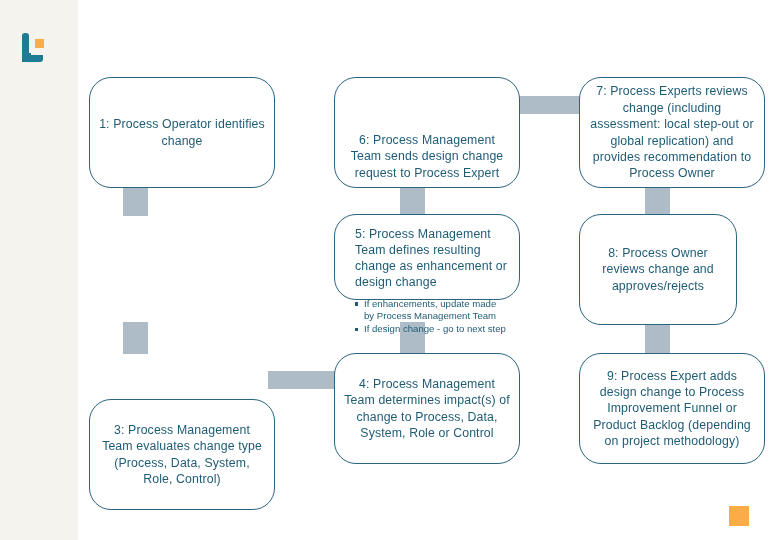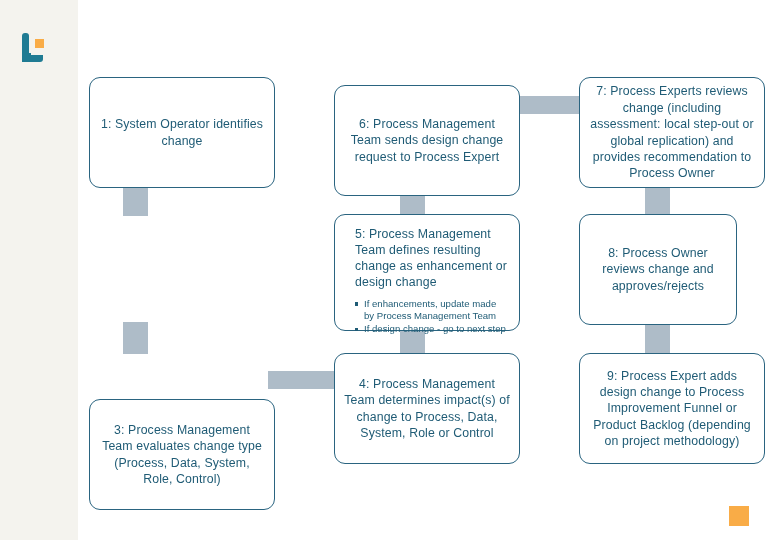--- a/index.html
+++ b/index.html
@@ -92,21 +92,21 @@
   .connector {
     position: absolute;
     background: #aebcc8;
   }
 
   
   .process-box {
     position: absolute;
     box-sizing: border-box;
     border: 1.4px solid #2a6480;
-    border-radius: 11px;
+    border-radius: 22px;
     background: #ffffff;
     color: #1f5b75;
     display: flex;
     flex-direction: column;
     justify-content: center;
     align-items: center;
     padding: 6px 9px;
   }
   .process-box .box-text {
     text-align: center;
@@ -169,33 +169,33 @@
   <div class="connector" style="left:123px; top:186px; width:25px; height:30px;"></div>
   <div class="connector" style="left:123px; top:322px; width:25px; height:32px;"></div>
   <div class="connector" style="left:268px; top:371px; width:74px; height:18px;"></div>
   <div class="connector" style="left:400px; top:322px; width:25px; height:32px;"></div>
   <div class="connector" style="left:400px; top:186px; width:25px; height:30px;"></div>
   <div class="connector" style="left:513px; top:96px; width:74px; height:18px;"></div>
   <div class="connector" style="left:645px; top:186px; width:25px; height:30px;"></div>
   <div class="connector" style="left:645px; top:322px; width:25px; height:32px;"></div>
 
   <div class="process-box" style="left:89px; top:77px; width:186px; height:111px;">
-    <div class="box-text">1: System Operator identifies change</div>
+    <div class="box-text">1: Process Operator identifies change</div>
   </div>
 
 
   <div class="process-box" style="left:89px; top:353px; width:186px; height:111px;margin-top:46px;">
     <div class="box-text">3: Process Management Team evaluates change type (Process, Data, System, Role, Control)</div>
   </div>
 
-  <div class="process-box" style="left:334px; top:85px; width:186px; height:111px;">
+  <div class="process-box" style="left:334px; top:77px; width:186px; height:111px;justify-content:flex-end;">
     <div class="box-text">6: Process Management Team sends design change request to Process Expert</div>
   </div>
 
-  <div class="process-box with-bullets" style="left:334px; top:214px; width:186px; height:117px;padding-left:20px;">
+  <div class="process-box with-bullets" style="left:334px; top:214px; width:186px; height:86px;padding-left:20px;">
     <div class="box-text">5: Process Management Team defines resulting change as enhancement or design change</div>
     <ul class="bullet-list">
       <li>If enhancements, update made by Process Management Team</li>
       <li>If design change - go to next step</li>
     </ul>
   </div>
 
   <div class="process-box" style="left:334px; top:353px; width:186px; height:111px;justify-content:center;">
     <div class="box-text">4: Process Management Team determines impact(s) of change to Process, Data, System, Role or Control</div>
   </div>

